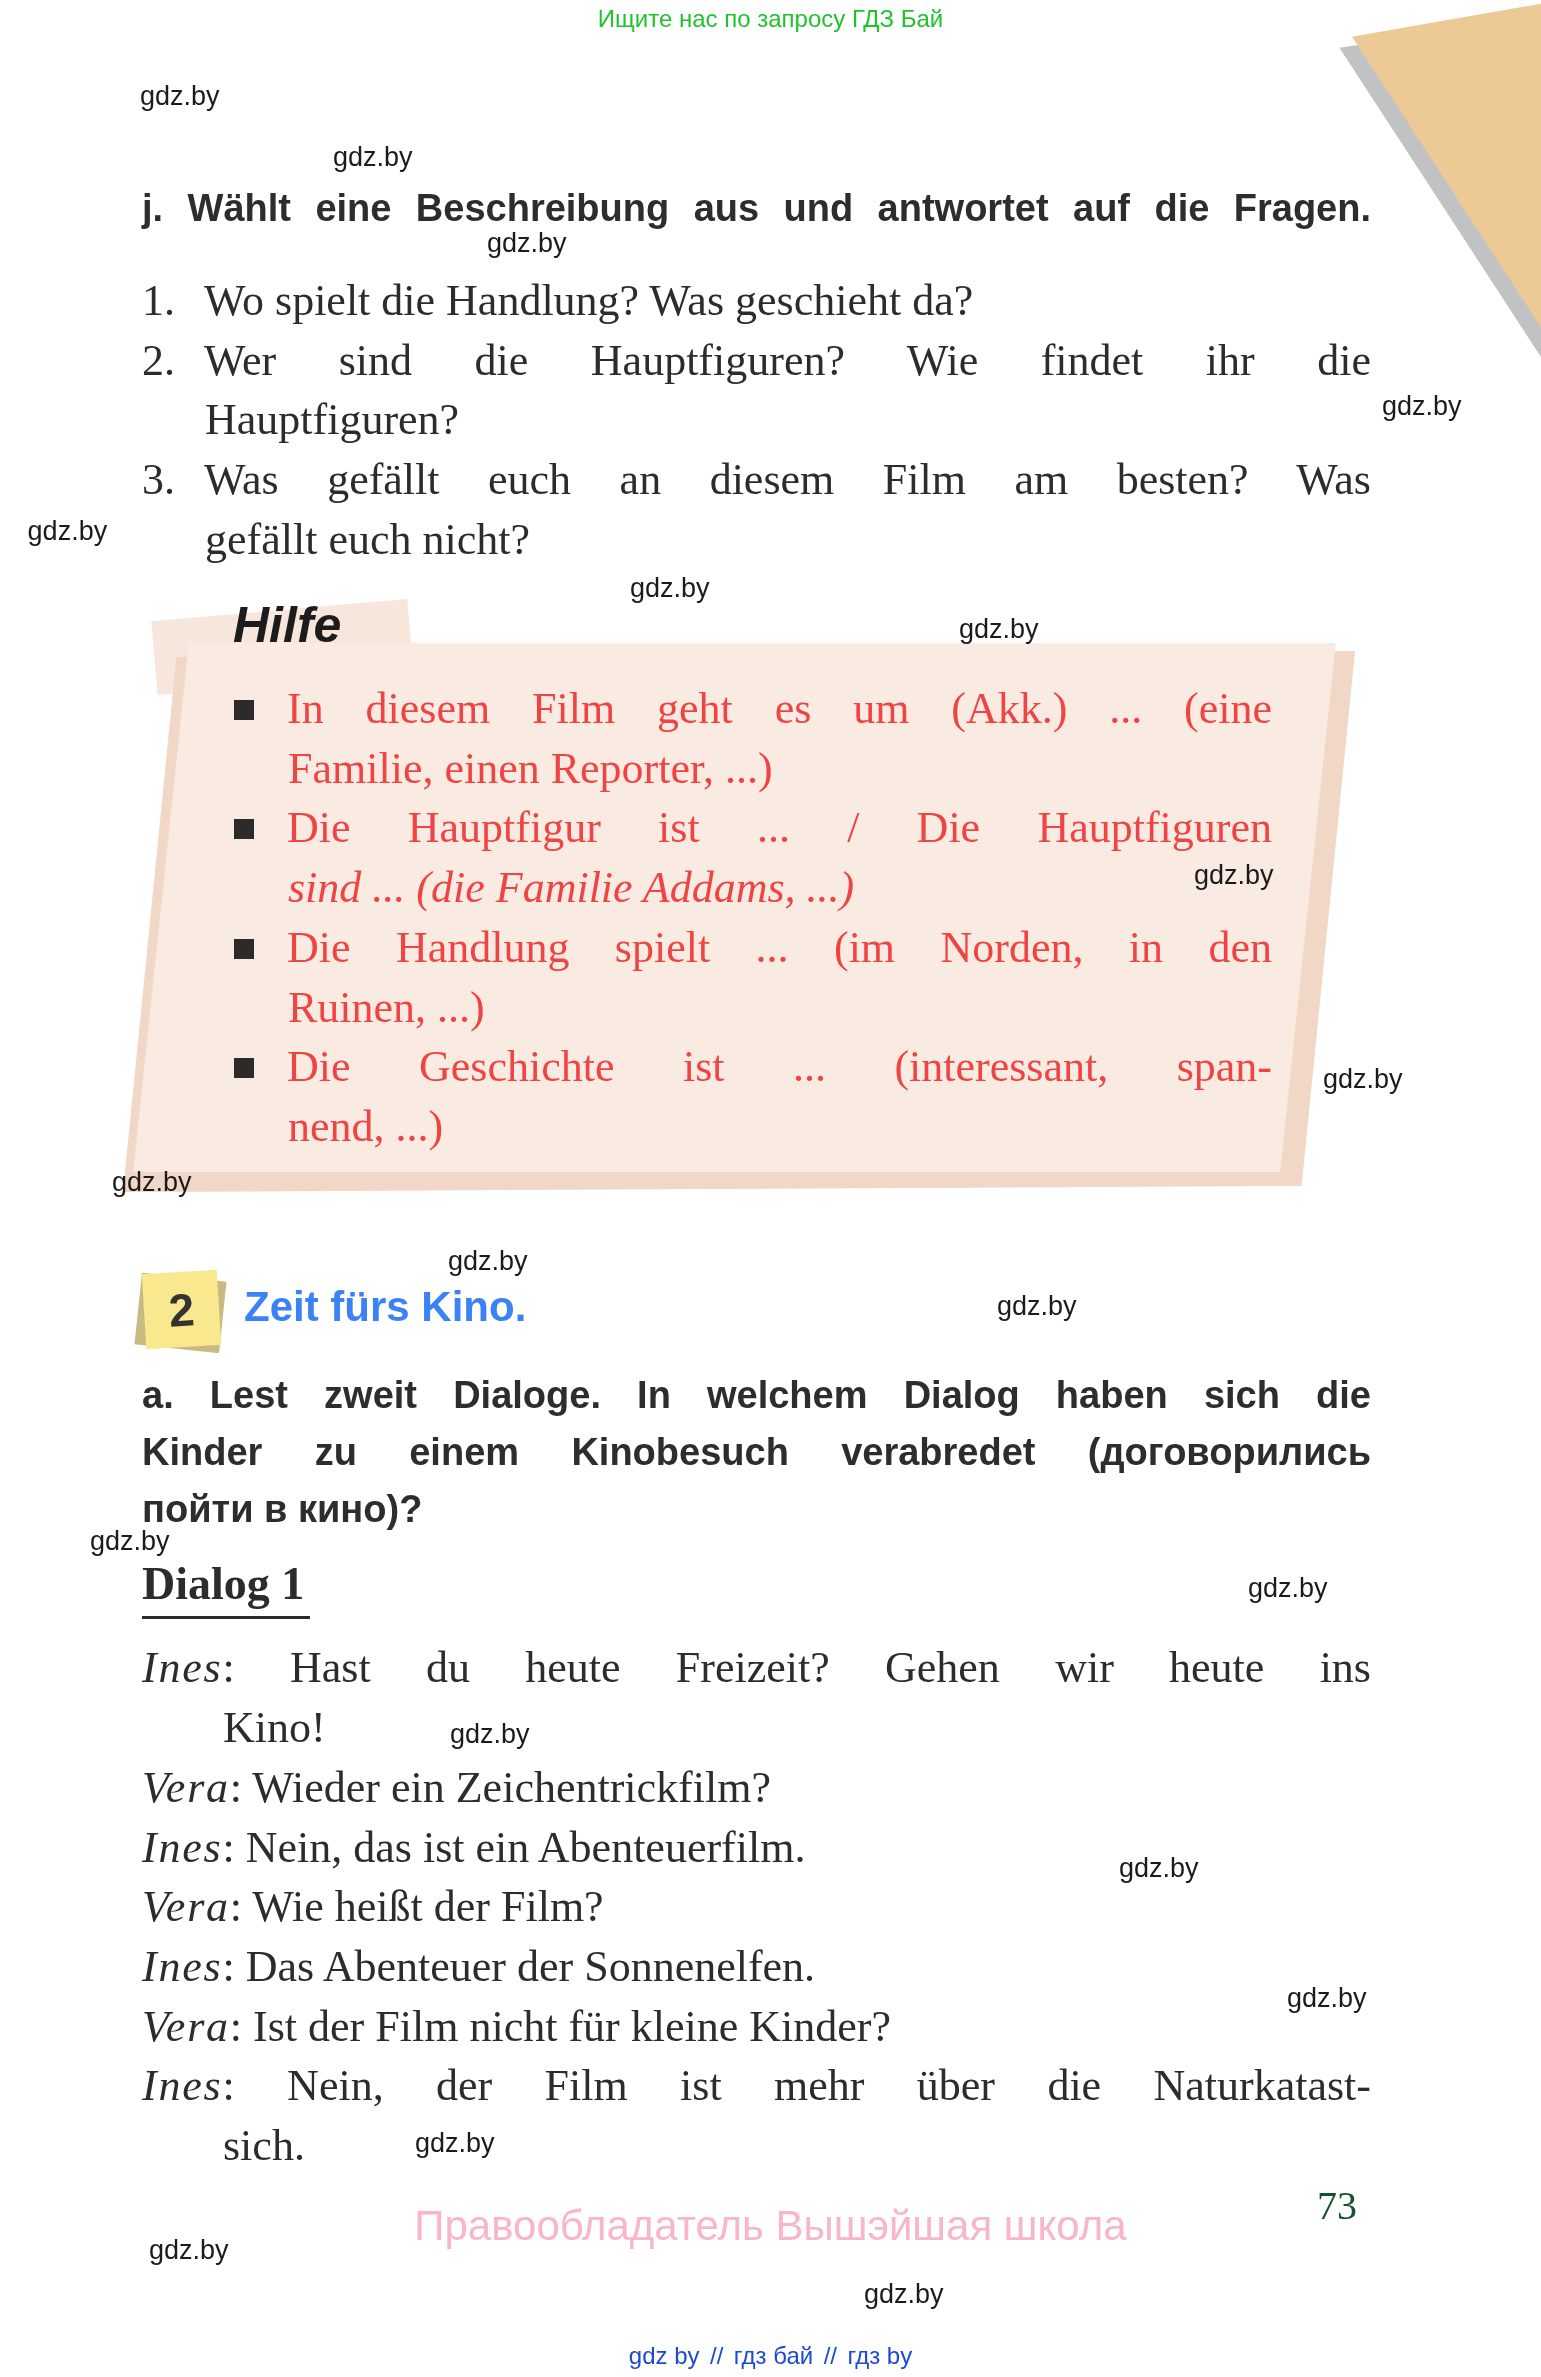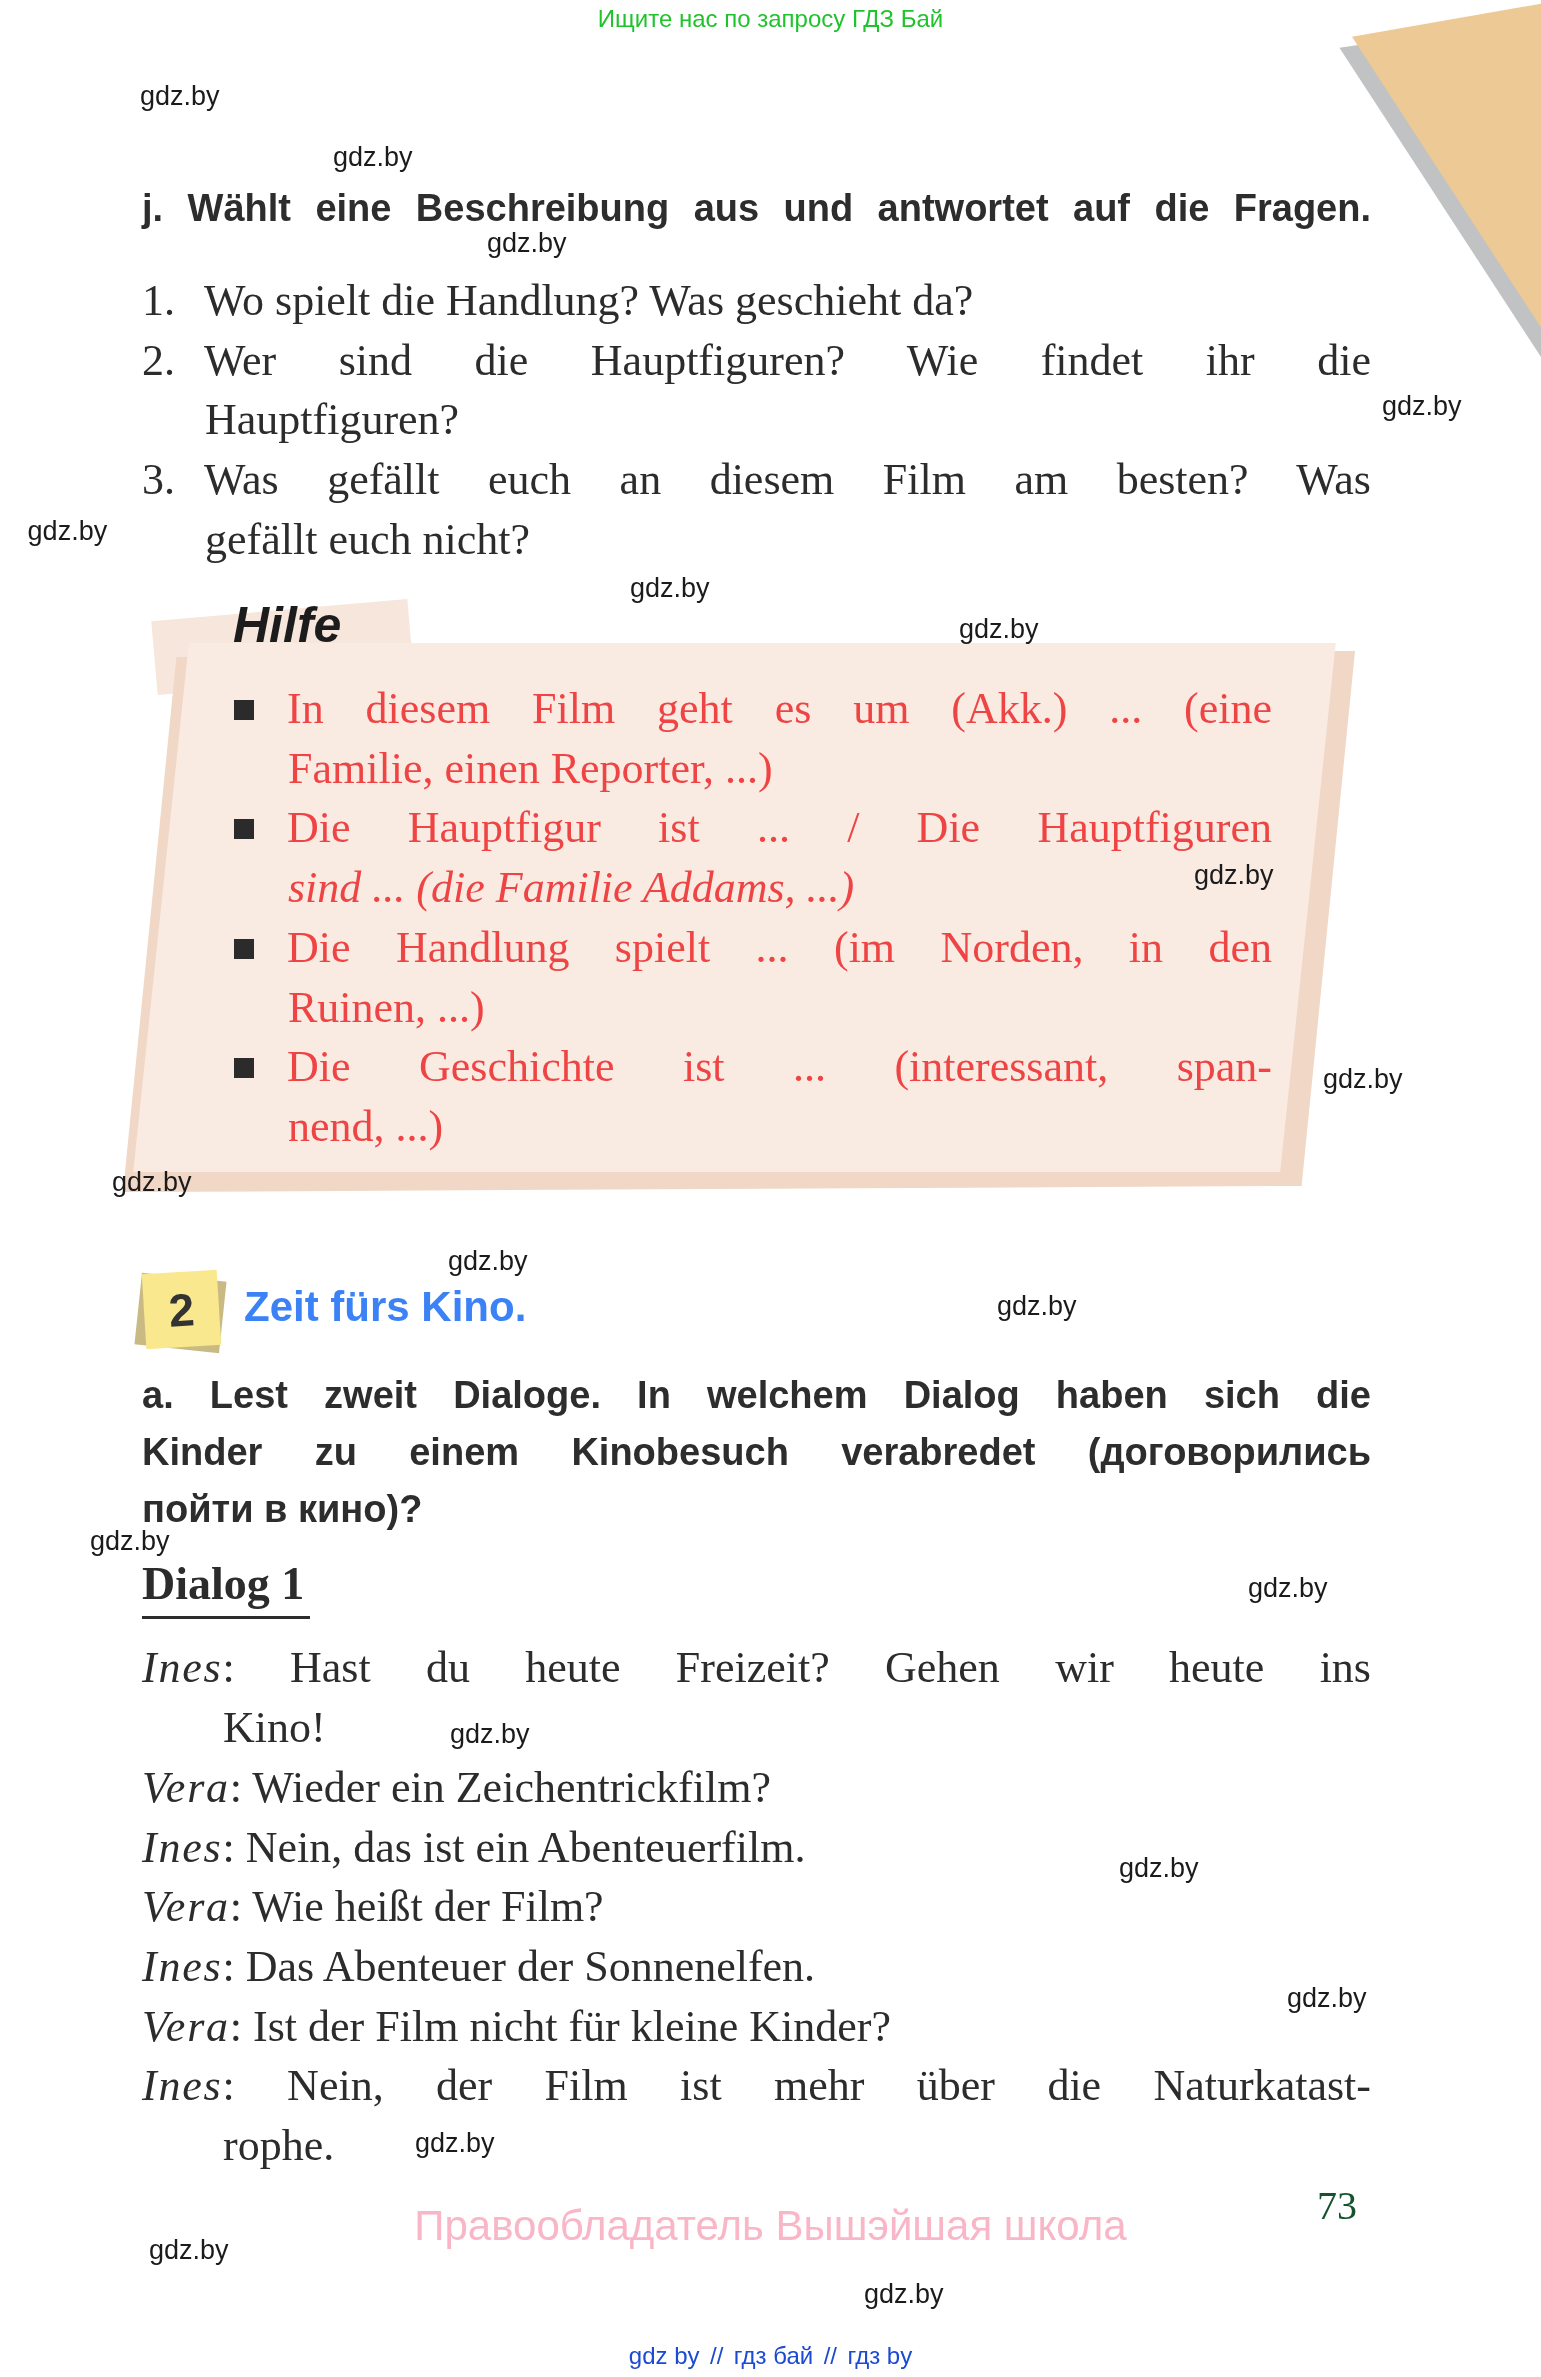--- a/index.html
+++ b/index.html
@@ -162,21 +162,21 @@
   <div class="d-title"><span>Dialog 1</span></div>
   <div id="dialog1-lines">
       <div class="d-line jl" style="top: 1641px;"><span class="sp">Ines</span><span>: Hast du heute Freizeit? Gehen wir heute ins</span></div>
       <div class="d-line cont" style="top: 1701px;"><span>Kino!</span></div>
       <div class="d-line" style="top: 1761px;"><span class="sp">Vera</span><span>: Wieder ein Zeichentrickfilm?</span></div>
       <div class="d-line" style="top: 1821px;"><span class="sp">Ines</span><span>: Nein, das ist ein Abenteuerfilm.</span></div>
       <div class="d-line" style="top: 1880px;"><span class="sp">Vera</span><span>:  Wie heißt der Film?</span></div>
       <div class="d-line" style="top: 1940px;"><span class="sp">Ines</span><span>: Das Abenteuer der Sonnenelfen.</span></div>
       <div class="d-line" style="top: 2000px;"><span class="sp">Vera</span><span>: Ist der Film nicht für kleine Kinder?</span></div>
       <div class="d-line jl" style="top: 2059px;"><span class="sp">Ines</span><span>: Nein, der Film ist mehr über die Naturkatast-</span></div>
-      <div class="d-line cont" style="top: 2119px;"><span>rophe.</span></div>
+      <div class="d-line cont" style="top: 2119px;"><span>sich.</span></div>
     </div>
 
   <div class="copyright">Правообладатель Вышэйшая школа</div>
   <div class="pagenum">73</div>
   <div class="links"><span class="blink">gdz by</span><span class="bsep">//</span><span class="blink">гдз бай</span><span class="bsep">//</span><span class="blink">гдз by</span></div>
 
 <div class="wm" style="left: 140px; top: 81px;">gdz.by</div>
     <div class="wm" style="left: 333px; top: 142px;">gdz.by</div>
     <div class="wm" style="left: 487px; top: 228px;">gdz.by</div>
     <div class="wm" style="left: 1382px; top: 391px;">gdz.by</div>

